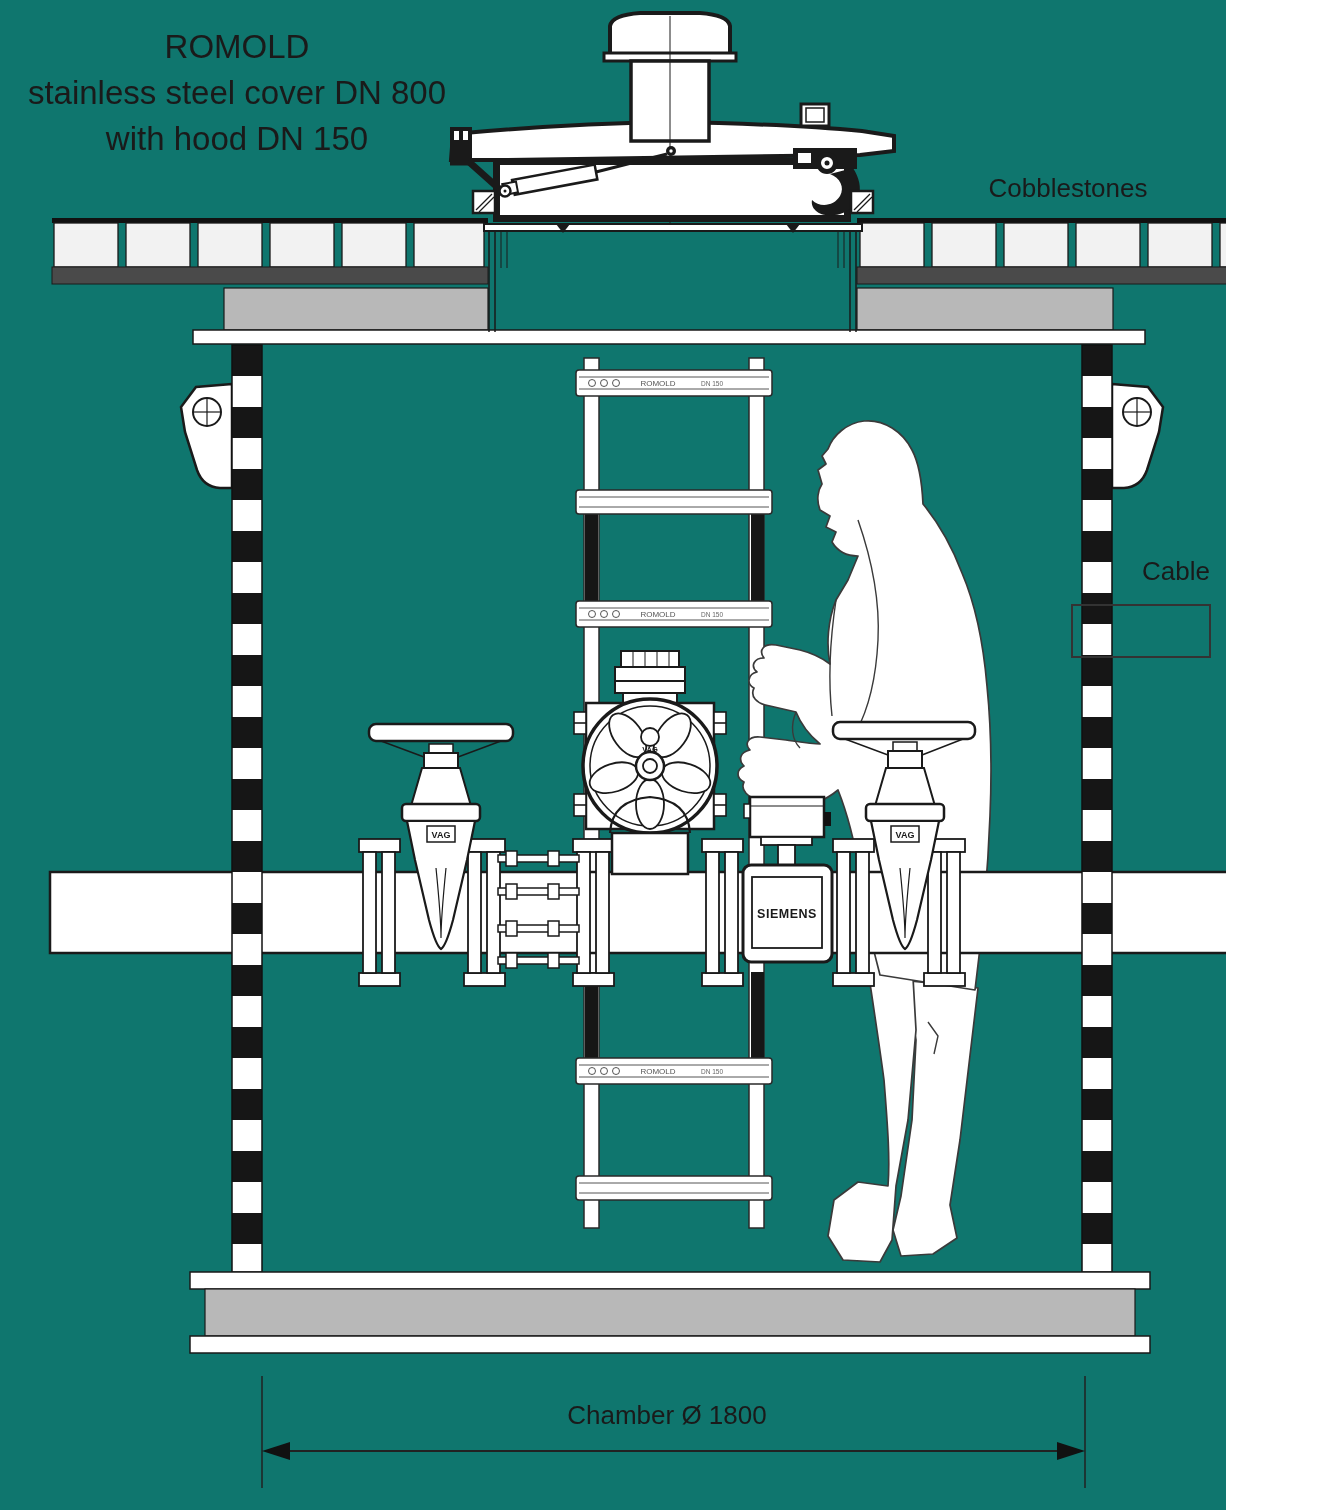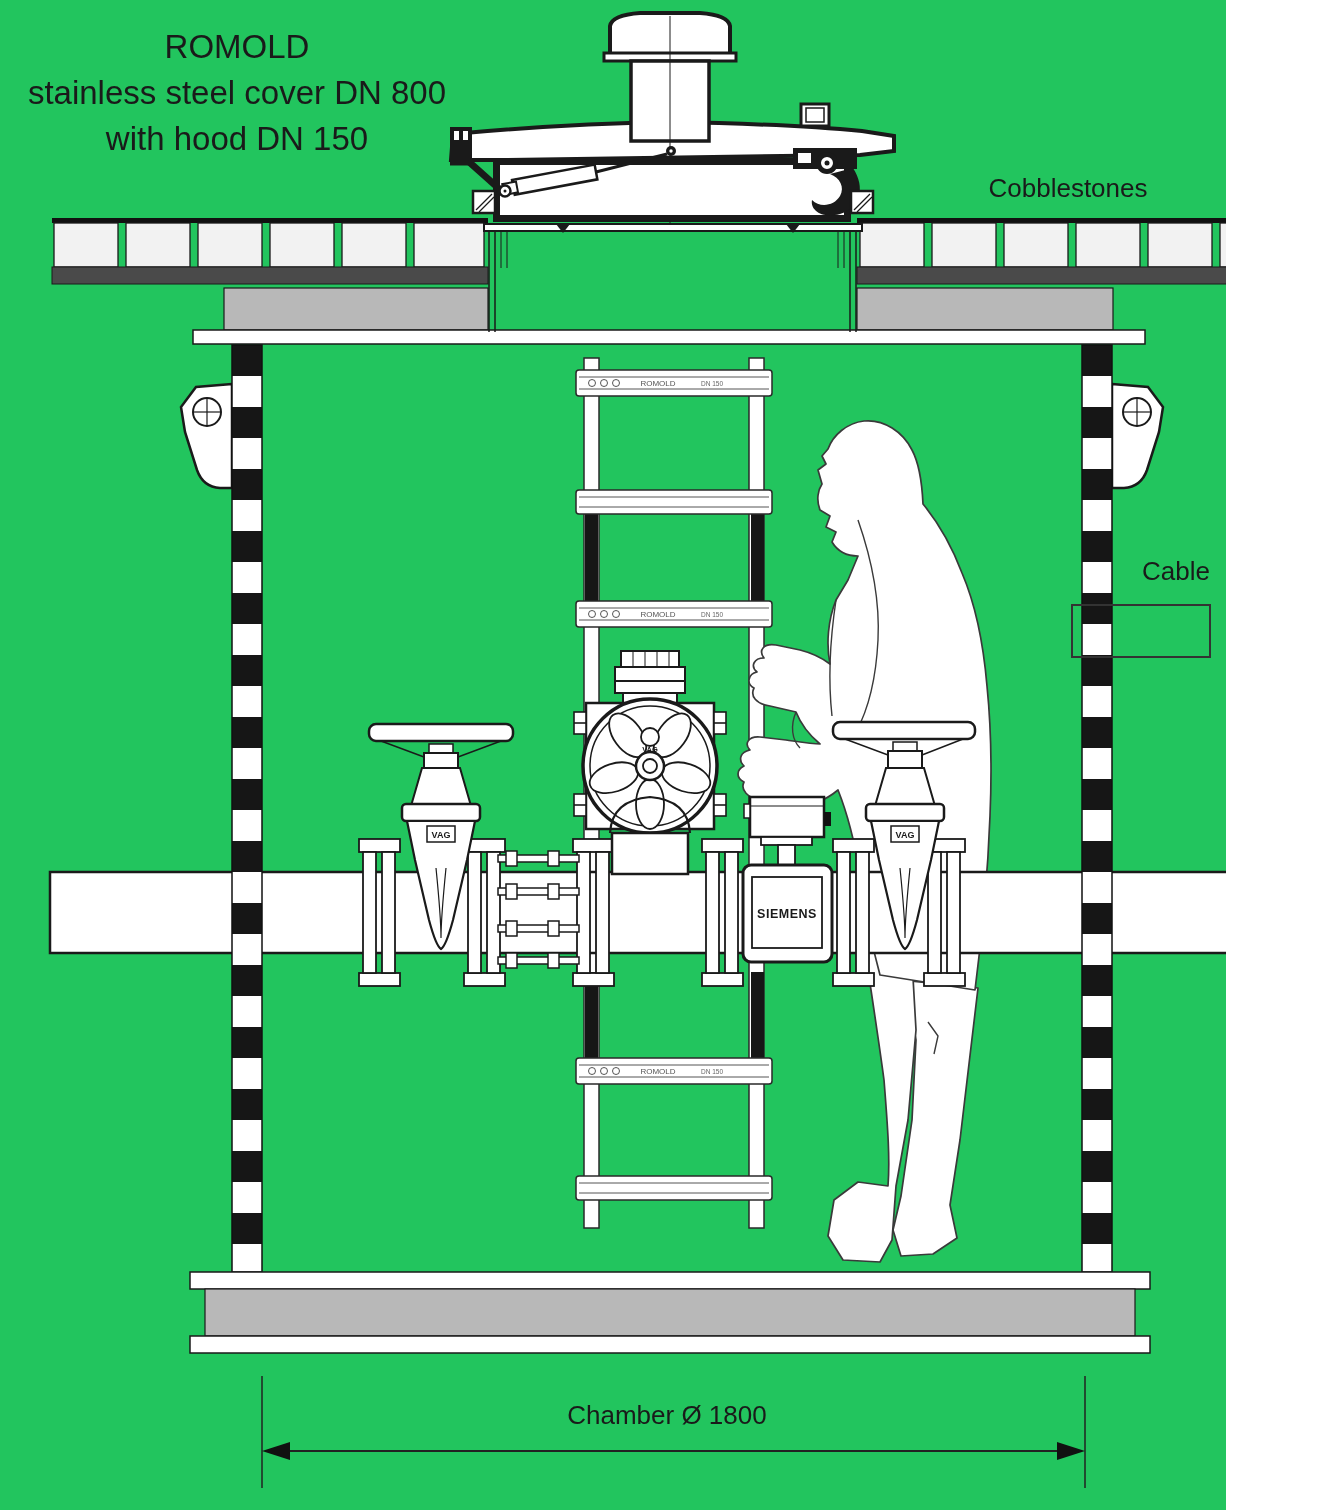--- a/index.html
+++ b/index.html
@@ -1,16 +1,16 @@
 <!DOCTYPE html>
 <html><head>
 <meta charset="utf-8">
 <style>
   html,body{margin:0;padding:0;background:#fff;}
-  .stage{position:relative;width:1226px;height:1510px;background:#22c55e;overflow:hidden;
+  .stage{position:relative;width:1226px;height:1510px;background:#0f766e;overflow:hidden;
          font-family:"Liberation Sans",sans-serif;}
   svg text{font-family:"Liberation Sans",sans-serif;fill:#1a1a1a;}
   .lbl{font-size:26px;}
   .ttl{font-size:33px;}
   .tiny{font-size:8px;fill:#555;}
   .tiny2{font-size:6.5px;fill:#666;}
   .brand{font-weight:bold;}
 </style>
 </head>
 <body>

